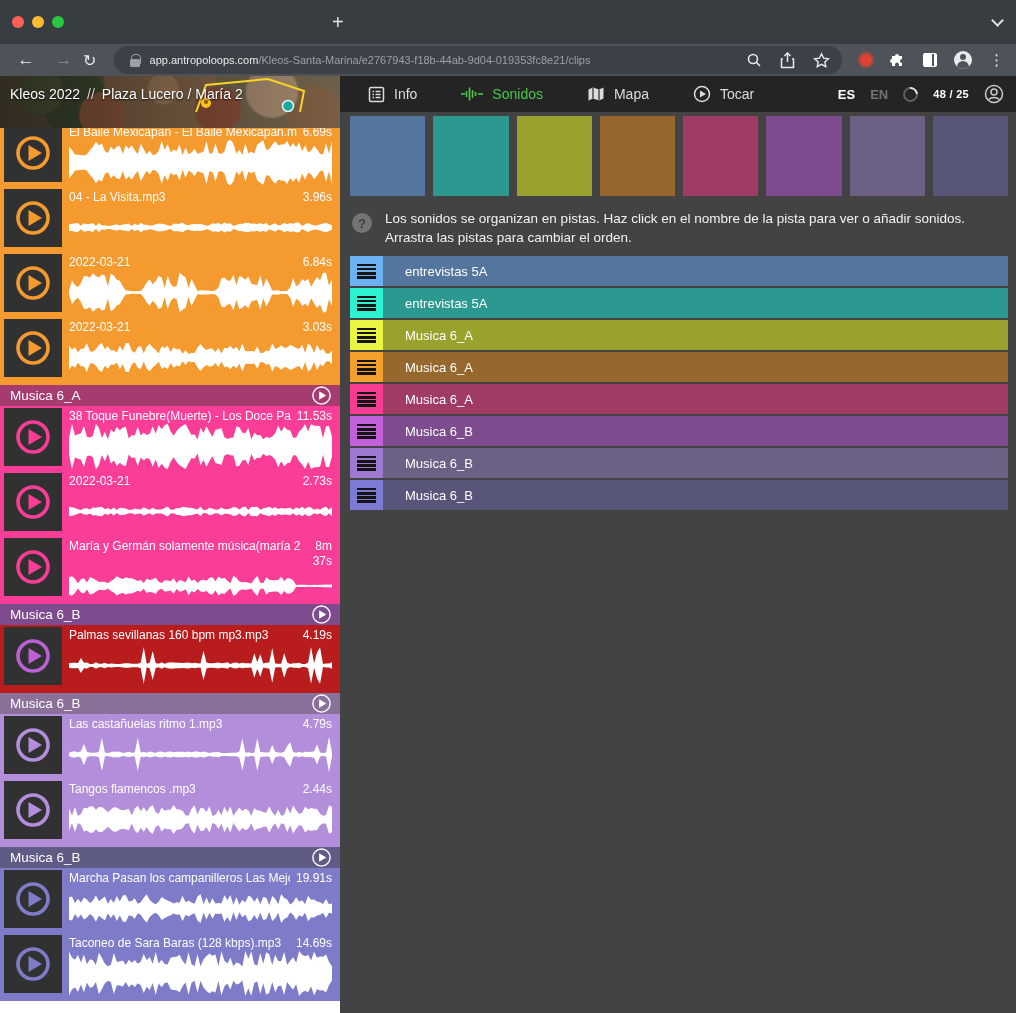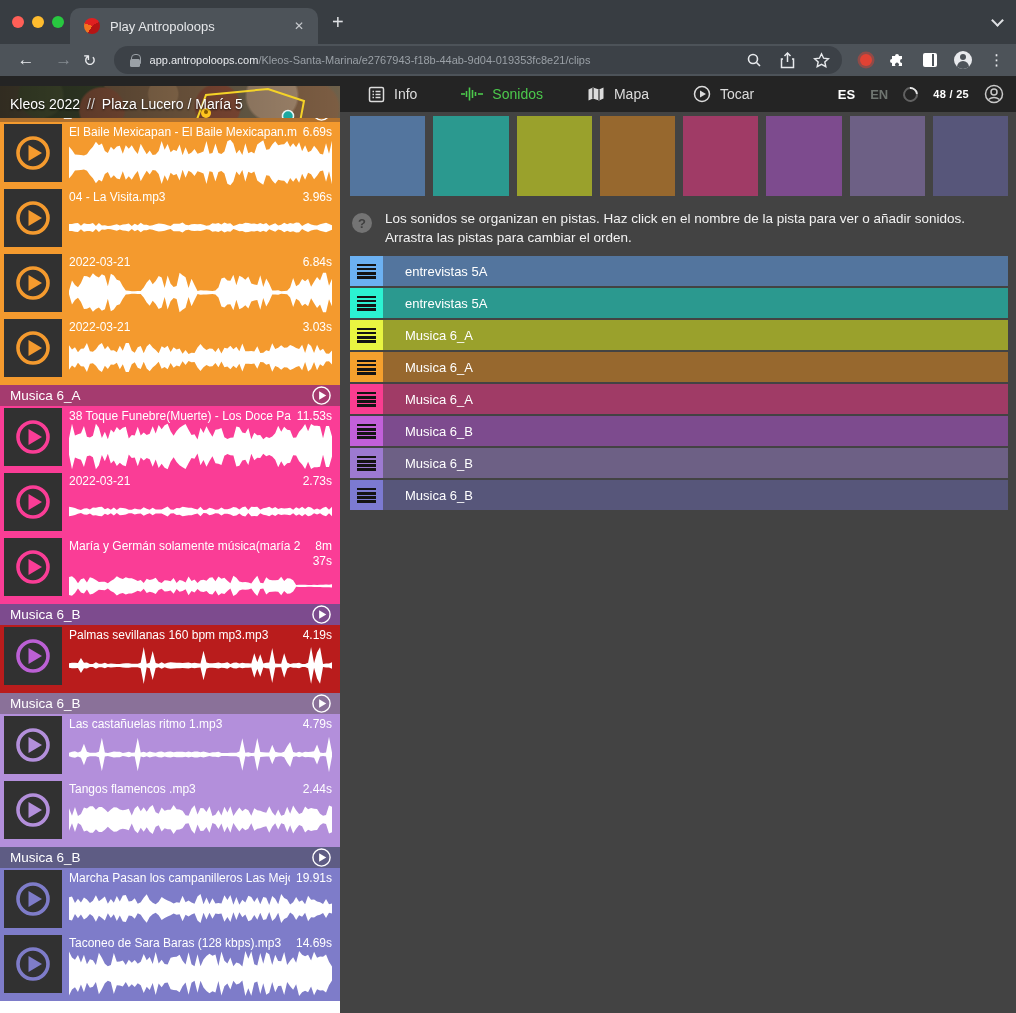--- a/index.html
+++ b/index.html
@@ -41,21 +41,21 @@
   .rec-dot { width:12px; height:12px; border-radius:50%; background:#e04234; box-shadow:0 0 0 2.5px rgba(224,66,52,.45); }
   .sidepanel-icon { width:14px; height:14px; background:#fff; border-radius:2px; position:relative; }
   .sidepanel-icon::after { content:""; position:absolute; right:3px; top:1px; bottom:1px; width:2px; background:#4d5359; }
   .avatar-icon { width:18px; height:18px; border-radius:50%; background:#e8eaed; position:relative; overflow:hidden; }
   .avatar-icon::before { content:""; position:absolute; left:6px; top:3px; width:6px; height:6px; border-radius:50%; background:#4d5359; }
   .avatar-icon::after { content:""; position:absolute; left:3px; top:10px; width:12px; height:8px; border-radius:6px 6px 0 0; background:#4d5359; }
   .kebab { color:#e8eaed; font-size:15px; letter-spacing:0; margin-right:12px; }
 
   
   .appheader { position:relative; height:36px; background:#242424; display:flex; align-items:center; }
-  .map-thumb { position:relative; width:340px; height:32px; flex:0 0 340px; overflow:hidden;
+  .map-thumb { position:relative; width:340px; height:52px; flex:0 0 340px; overflow:hidden;
     background:
       radial-gradient(circle at 12% 30%, #5f6b43 0 7%, transparent 8%),
       radial-gradient(circle at 30% 75%, #a8684a 0 9%, transparent 10%),
       radial-gradient(circle at 48% 25%, #b08a63 0 8%, transparent 9%),
       radial-gradient(circle at 64% 65%, #99573f 0 10%, transparent 11%),
       radial-gradient(circle at 80% 30%, #b5977a 0 9%, transparent 10%),
       radial-gradient(circle at 92% 70%, #8d6a4c 0 8%, transparent 9%),
       radial-gradient(circle at 22% 50%, #4d5a3a 0 12%, transparent 13%),
       linear-gradient(100deg, #6d6148 0 30%, #937252 30% 62%, #7d6e55 62% 100%);
     margin-top: 15px;
@@ -117,25 +117,20 @@
 <body>
 
 <div class="screen">
 
   <div class="tabstrip">
     <div class="traffic">
       <span class="light red"></span>
       <span class="light yellow"></span>
       <span class="light green"></span>
     </div>
-    <div class="tab">
-      <span class="favicon"></span>
-      <span class="tab-title">Play Antropoloops</span>
-      <span class="tab-close">✕</span>
-    </div>
     <span class="newtab">+</span>
     <span class="tab-chevron"></span>
   </div>
 
   <div class="toolbar">
     <span class="nav-arrow">←</span>
     <span class="nav-arrow dim">→</span>
     <span class="reload">↻</span>
     <div class="urlpill">
       <span class="lock-icon"></span>
@@ -171,21 +166,21 @@
       <span class="shade"></span>
       <svg width="340" height="36">
         <polyline points="196,36 206,9 268,3 304,15 300,36" fill="none" stroke="#f5d327" stroke-width="2"></polyline>
         <circle cx="206" cy="27" r="5" fill="#ffc51e"></circle>
           <circle cx="206" cy="26" r="2" fill="#8a5b00"></circle>
         <circle cx="288" cy="30" r="5.5" fill="#1ba8a0" stroke="#e8f5f4" stroke-width="1.5"></circle>
       </svg>
       <div class="breadcrumb">
         <span>Kleos 2022</span>
         <span class="sep">//</span>
-        <span>Plaza Lucero / María 5</span>
+        <span>Plaza Lucero / María 2</span>
       </div>
     </div>
     <div class="appnav">
       <div class="navitem">
         <svg width="17" height="17" viewBox="0 0 17 17">
             <rect x="1.5" y="1.5" width="14" height="14" rx="1.5" fill="none" stroke="#dcdcdc" stroke-width="1.5"></rect>
             <line x1="4.5" y1="5.5" x2="6" y2="5.5" stroke="#dcdcdc" stroke-width="1.5"></line>
             <line x1="7.5" y1="5.5" x2="12.5" y2="5.5" stroke="#dcdcdc" stroke-width="1.5"></line>
             <line x1="4.5" y1="8.5" x2="6" y2="8.5" stroke="#dcdcdc" stroke-width="1.5"></line>
             <line x1="7.5" y1="8.5" x2="12.5" y2="8.5" stroke="#dcdcdc" stroke-width="1.5"></line>

